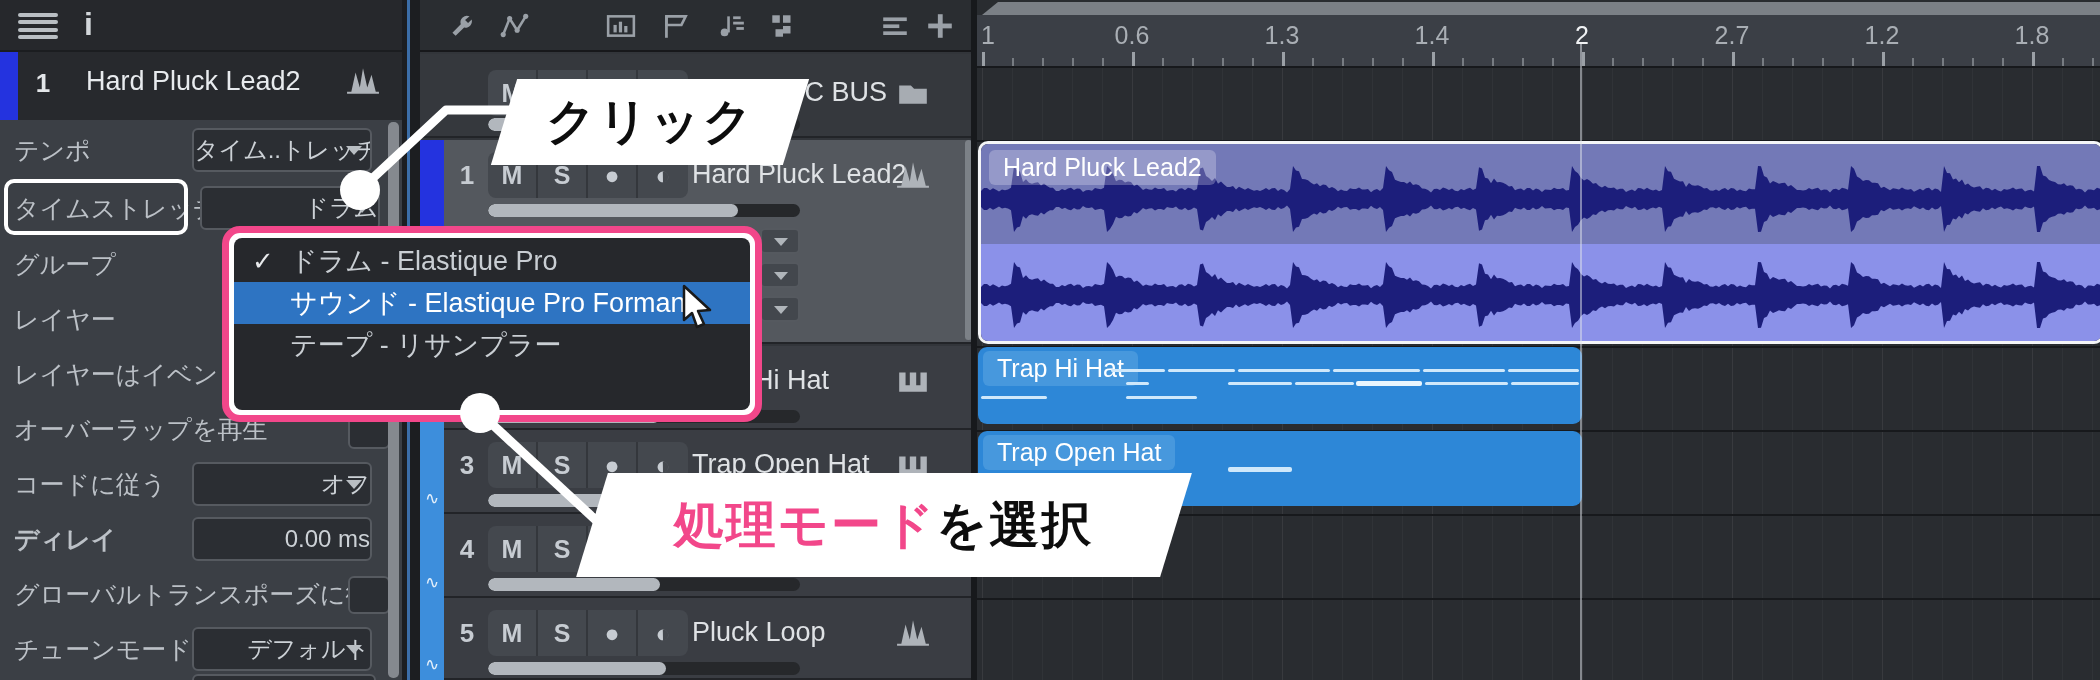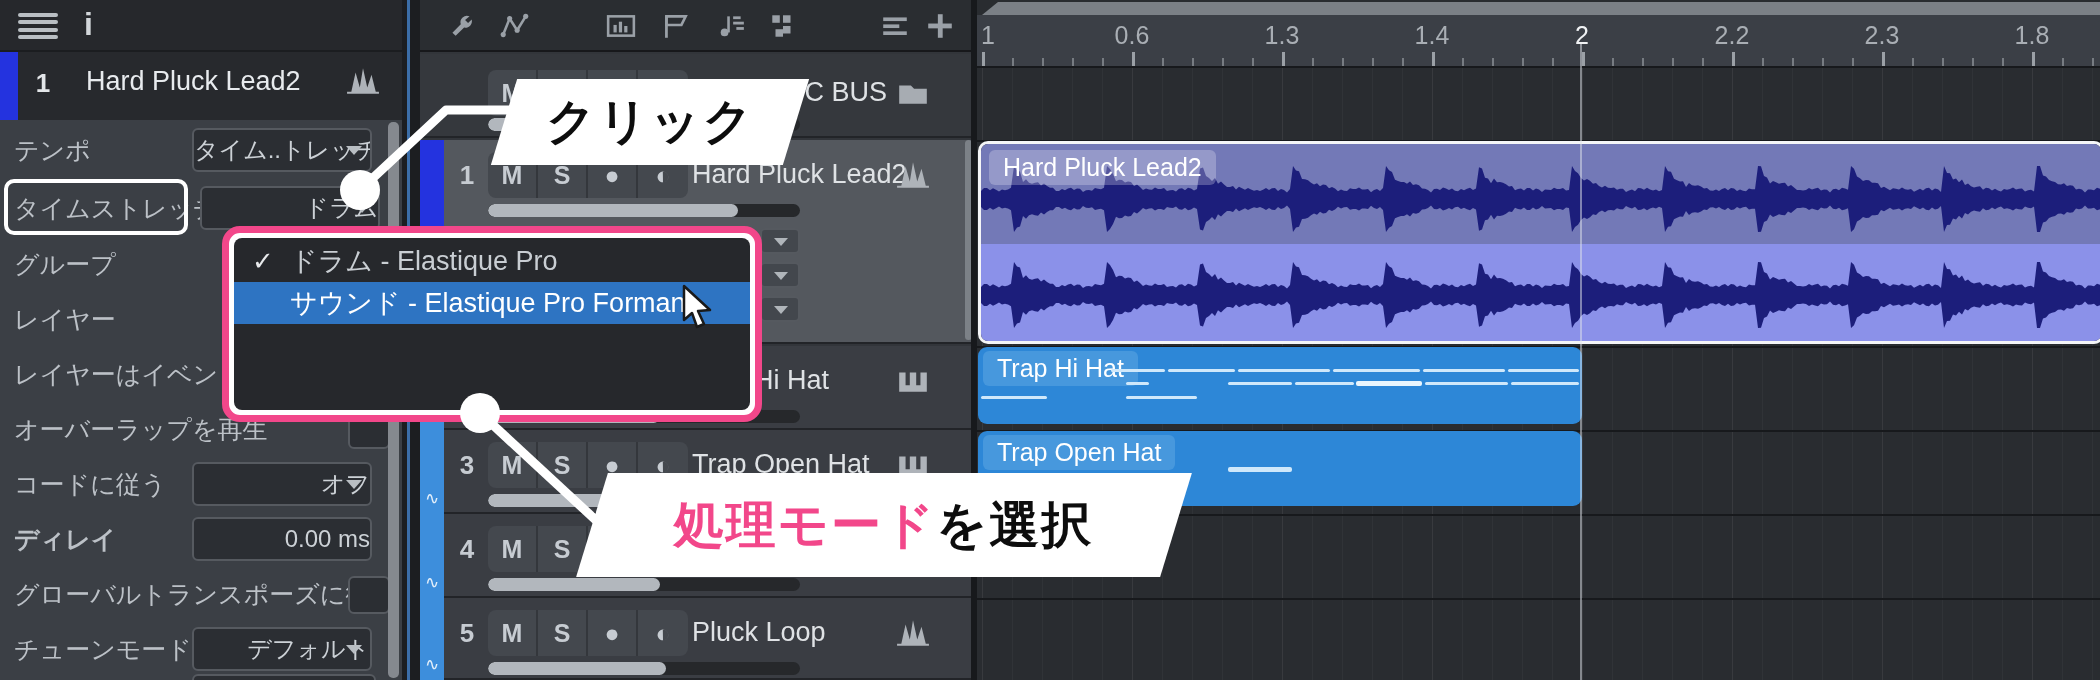--- a/index.html
+++ b/index.html
@@ -292,22 +292,22 @@
 
 <div id="arrange" class="abs">
   <div id="hscroll" class="abs"></div>
   <div id="ruler" class="abs"></div>
   <div id="ruler-items">
       <div class="ruler-label abs" style="left: 11px; top: 21px;">1</div>
       <div class="ruler-label abs" style="left: 155px; top: 21px;">0.6</div>
       <div class="ruler-label abs" style="left: 305px; top: 21px;">1.3</div>
       <div class="ruler-label abs" style="left: 455px; top: 21px;">1.4</div>
       <div class="ruler-label cur abs" style="left: 605px; top: 21px;">2</div>
-      <div class="ruler-label abs" style="left: 755px; top: 21px;">2.2</div>
-      <div class="ruler-label abs" style="left: 905px; top: 21px;">2.3</div>
+      <div class="ruler-label abs" style="left: 755px; top: 21px;">2.7</div>
+      <div class="ruler-label abs" style="left: 905px; top: 21px;">1.2</div>
       <div class="ruler-label abs" style="left: 1055px; top: 21px;">1.8</div>
       <div class="tick major abs" style="left: 5px; top: 52px; height: 14px;"></div>
       <div class="tick abs" style="left: 35px; top: 58px; height: 8px;"></div>
       <div class="tick abs" style="left: 65px; top: 58px; height: 8px;"></div>
       <div class="tick abs" style="left: 95px; top: 58px; height: 8px;"></div>
       <div class="tick abs" style="left: 125px; top: 58px; height: 8px;"></div>
       <div class="tick major abs" style="left: 155px; top: 52px; height: 14px;"></div>
       <div class="tick abs" style="left: 185px; top: 58px; height: 8px;"></div>
       <div class="tick abs" style="left: 215px; top: 58px; height: 8px;"></div>
       <div class="tick abs" style="left: 245px; top: 58px; height: 8px;"></div>
@@ -423,20 +423,21 @@
         <div class="note" style="left: 250px; top: 36px; width: 64px; height: 5px;"></div>
       </div>
   </div>
   <div id="playhead" class="abs"></div>
 </div>
 
 <div id="menu-ring" class="abs">
   <div id="menu-box">
       <div class="menu-item">ドラム - Elastique Pro<span class="chk">✓</span></div>
       <div class="menu-item hl">サウンド - Elastique Pro Formant</div>
+      <div class="menu-item">テープ - リサンプラー</div>
     </div>
 </div>
 
 <svg id="overlay-svg" class="abs">
   <polyline points="360,190 446,110 521,110" fill="none" stroke="#ffffff" stroke-width="9" stroke-linejoin="round"></polyline>
   <circle cx="360" cy="190" r="20" fill="#ffffff"></circle>
   <line x1="480" y1="413" x2="600" y2="524" stroke="#ffffff" stroke-width="9"></line>
   <circle cx="480" cy="413" r="20" fill="#ffffff"></circle>
 </svg>
 <div id="callout-click" class="callout abs">

